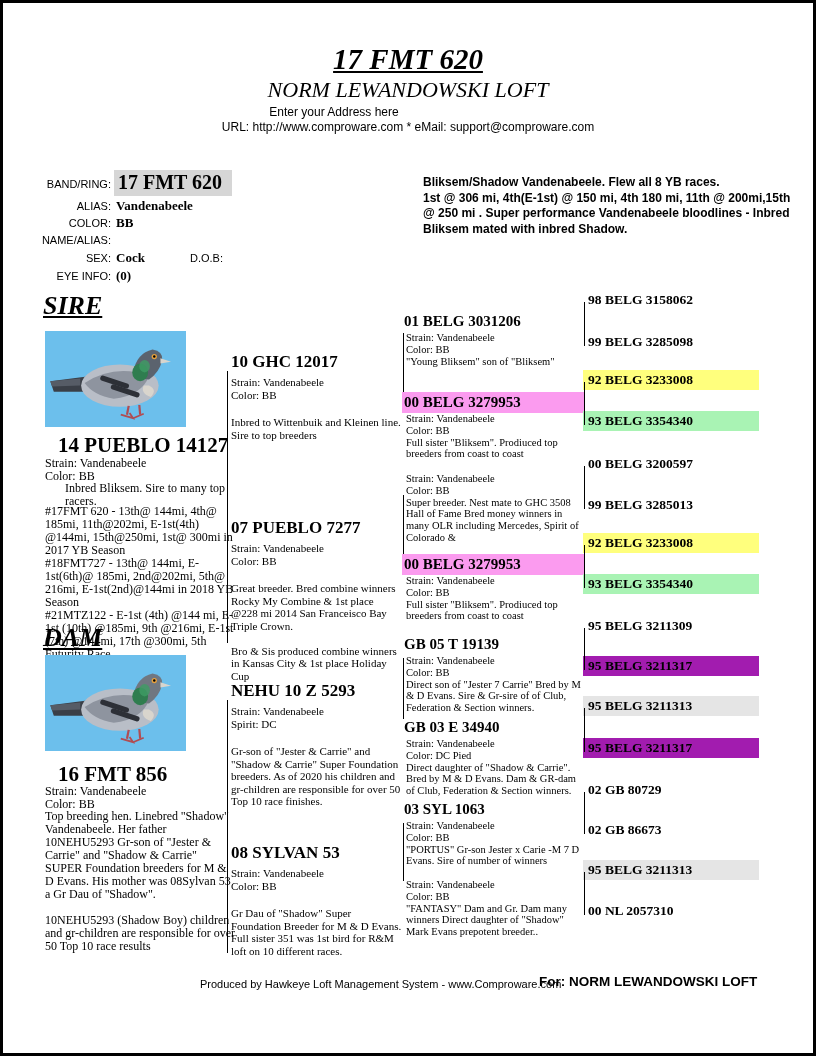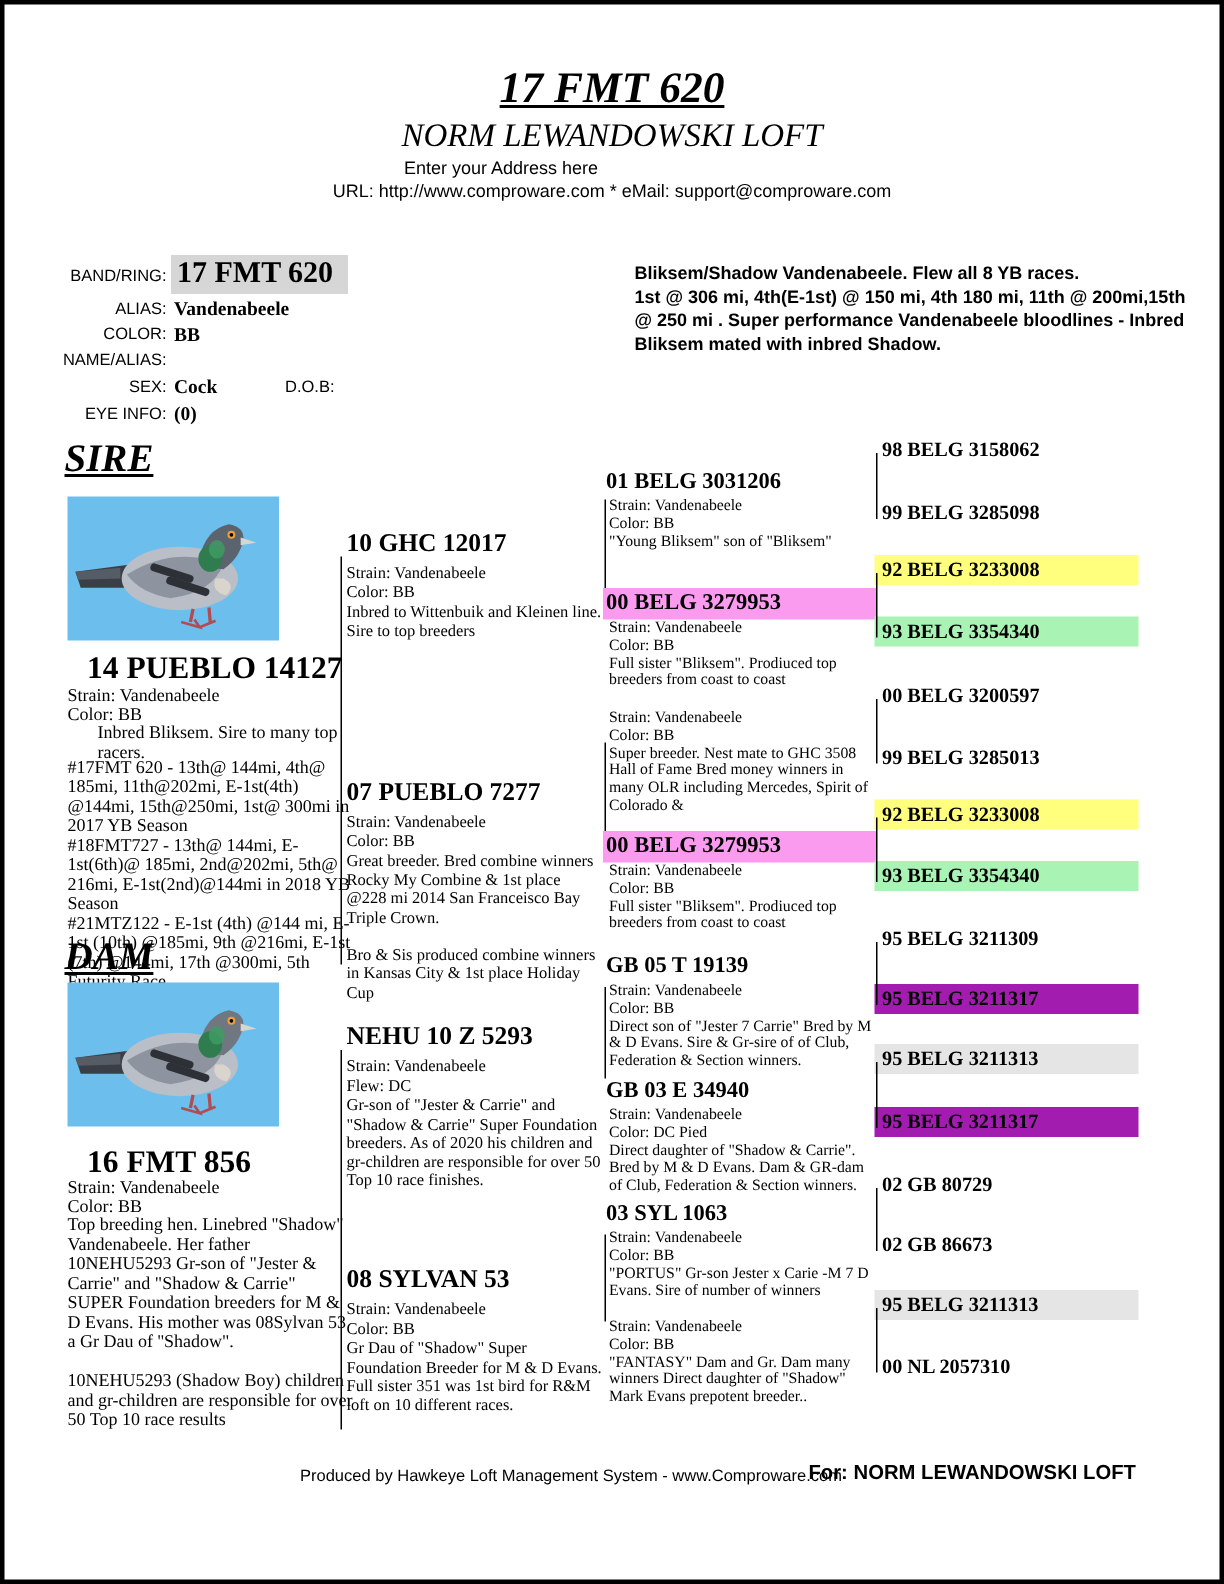--- a/index.html
+++ b/index.html
@@ -27,21 +27,21 @@
   .photo{left:42px;width:141px;height:96px;background:#6CBFEC;}
   .photo svg{display:block;width:100%;height:100%;}
   
   .c1name{left:55px;font:bold 21px "Liberation Serif",serif;}
   .c1line{left:42px;width:195px;font:12px "Liberation Serif",serif;}
   .c1note{left:42px;width:192px;font:12px "Liberation Serif",serif;line-height:13px;white-space:pre-line;}
   
   .par{left:228px;width:172px;}
   .pname{font:bold 17px "Liberation Serif",serif;}
   .pline{font:11px "Liberation Serif",serif;line-height:12.5px;}
-  .pnote{font:11px "Liberation Serif",serif;line-height:12.5px;white-space:pre-line;margin-top:1px;}
+  .pnote{font:11px "Liberation Serif",serif;line-height:12.5px;white-space:pre-line;margin-top:15px;}
   
   .gp{left:403px;width:178px;}
   .gname{font:bold 15px "Liberation Serif",serif;padding:2px 0 2px 2px;margin-left:-4px;}
   .gline{font:10.5px "Liberation Serif",serif;line-height:11.8px;}
   .gnote{font:10.5px "Liberation Serif",serif;line-height:11.8px;white-space:pre-line;}
   
   .gg{left:580px;width:176px;height:20px;font:bold 13.5px "Liberation Serif",serif;line-height:20px;padding-left:5px;box-sizing:border-box;}
   .hl-pink{background:#FB9BEF;}
   .hl-yellow{background:#FFFF7D;}
   .hl-green{background:#A9F3B4;}
@@ -147,21 +147,21 @@
     <div class="pname">07 PUEBLO 7277</div>
     <div class="pline" style="margin-top:4px;">Strain: Vandenabeele</div>
     <div class="pline">Color: BB</div>
     <div class="pnote">Great breeder. Bred combine winners  Rocky My Combine &amp; 1st place @228 mi  2014 San Franceisco Bay Triple Crown.
 
 Bro &amp; Sis produced combine winners in Kansas City &amp; 1st place Holiday Cup</div>
   </div>
   <div class="abs par" style="top:678px;">
     <div class="pname">NEHU 10 Z 5293</div>
     <div class="pline" style="margin-top:4px;">Strain: Vandenabeele</div>
-    <div class="pline">Flew: DC</div>
+    <div class="pline">Spirit: DC</div>
     <div class="pnote">Gr-son of "Jester &amp; Carrie" and "Shadow &amp; Carrie" Super Foundation breeders. As of 2020 his children and gr-children are responsible for over 50 Top 10 race finishes.</div>
   </div>
   <div class="abs par" style="top:840px;">
     <div class="pname">08 SYLVAN 53</div>
     <div class="pline" style="margin-top:4px;">Strain: Vandenabeele</div>
     <div class="pline">Color: BB</div>
     <div class="pnote">Gr Dau of "Shadow" Super Foundation Breeder for M &amp; D Evans. Full sister 351 was 1st bird for R&amp;M loft on 10 different races.</div>
   </div>
 
   <div class="abs gp" style="top:308px;">

